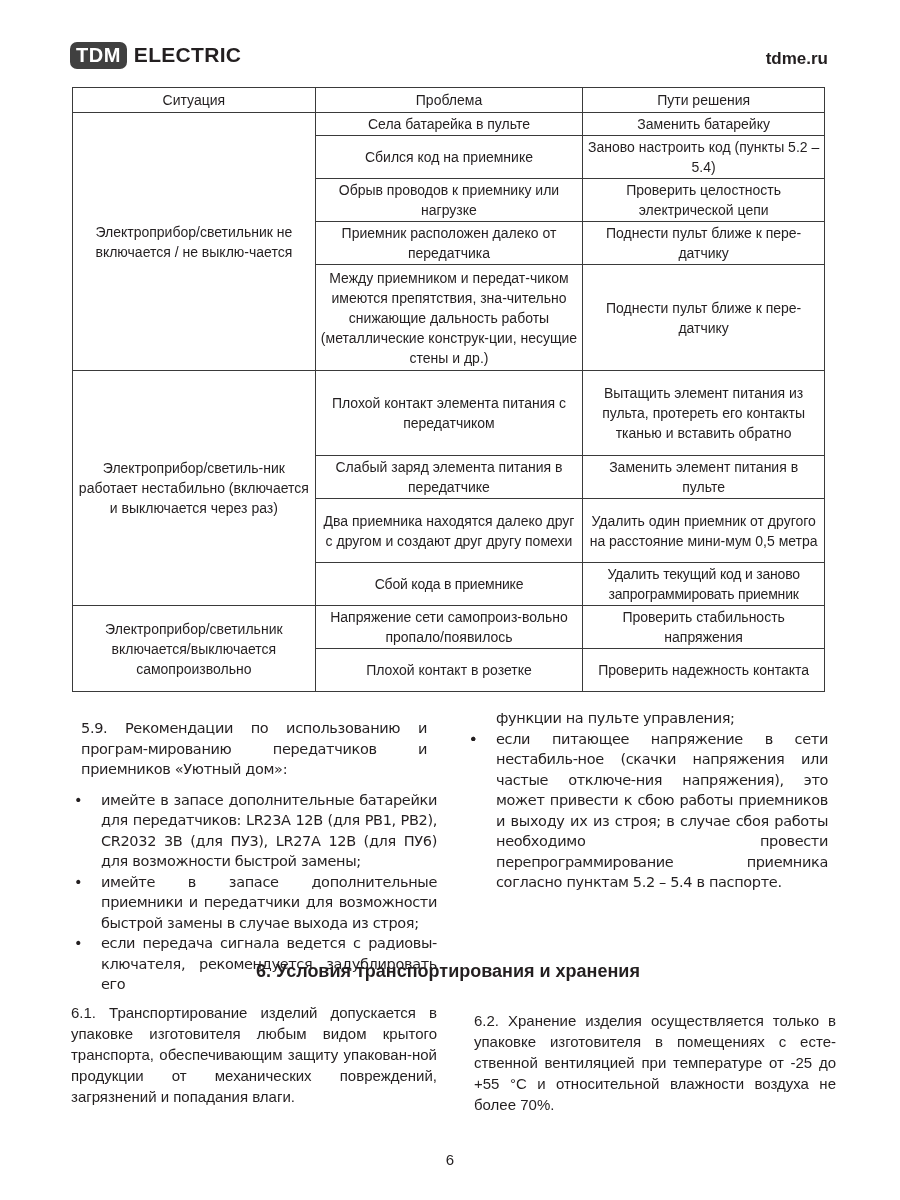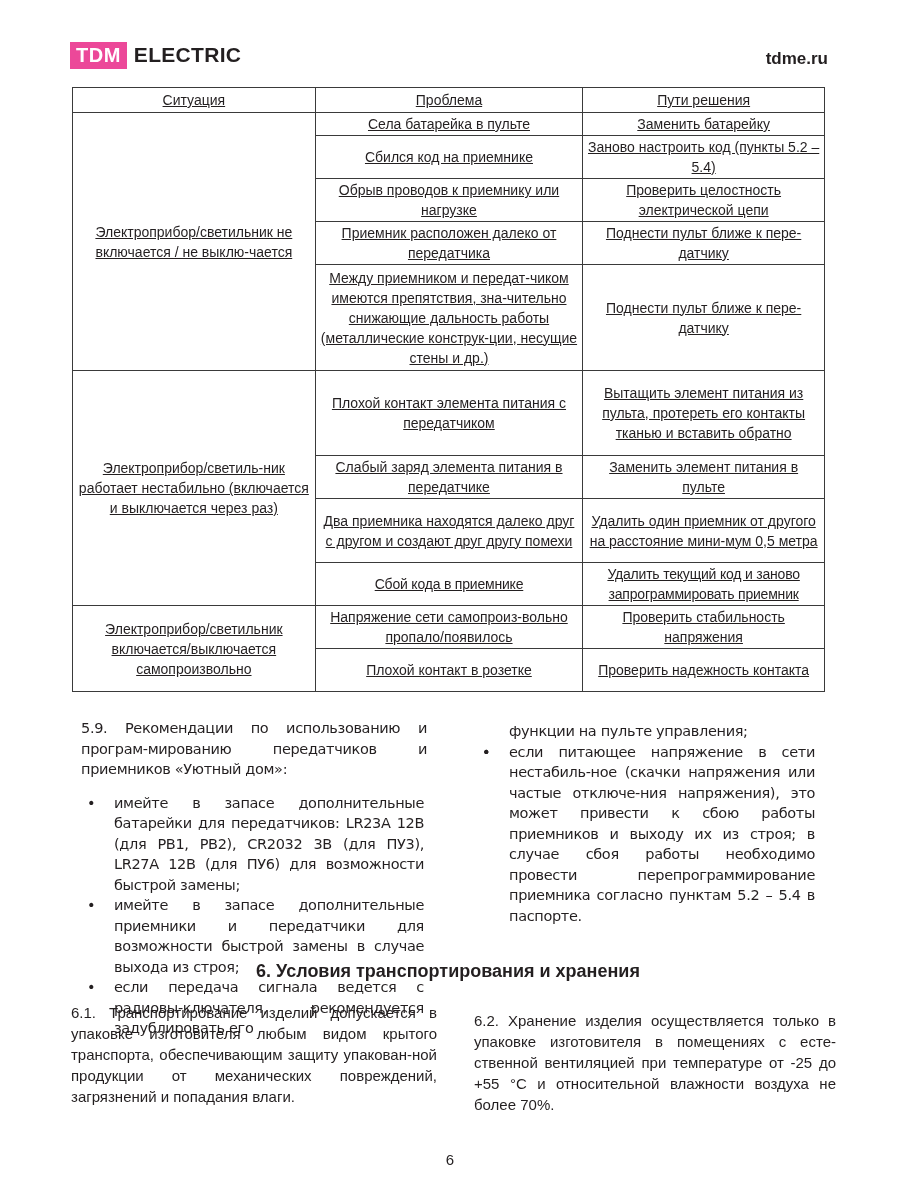--- a/index.html
+++ b/index.html
@@ -1,33 +1,33 @@
 <!DOCTYPE html>
 <html><head>
 <meta charset="utf-8">
 <style>
   html, body { margin: 0; padding: 0; background: #ffffff; }
   body { width: 900px; height: 1200px; position: relative; overflow: hidden; color: #231f20; font-family: "Liberation Sans", "DejaVu Sans", sans-serif; }
   .header { position: absolute; left: 70px; top: 41px; width: 756px; height: 30px; }
   .logo { position: absolute; left: 0; top: 0; height: 28px; display: flex; align-items: center; }
-  .logo-box { background: #ec4899; color: #fff; font-weight: bold; font-size: 20px; letter-spacing: 0.5px; padding: 1px 6px; line-height: 25px; font-family: "Liberation Sans", sans-serif; }
+  .logo-box { background: #404040; color: #fff; font-weight: bold; font-size: 20px; letter-spacing: 0.5px; padding: 1px 6px; line-height: 25px; font-family: "Liberation Sans", sans-serif; border-radius: 7px; }
   .logo-text { font-weight: bold; font-size: 21px; margin-left: 7px; letter-spacing: 0.3px; font-family: Liberation Sans, sans-serif; }
   .site { position: absolute; right: -2px; top: 8px; font-weight: bold; font-size: 17px; font-family: "Liberation Sans", sans-serif; }
 
   table.trouble { position: absolute; left: 72px; top: 87px; width: 753px; border-collapse: collapse; font-size: 14px; line-height: 20px; font-family: "Liberation Sans", "DejaVu Sans", sans-serif; }
-  table.trouble th, table.trouble td { border: 1.5px solid #3a3a3a; text-align: center; vertical-align: middle; padding: 0 4px; text-decoration: underline; }
+  table.trouble th, table.trouble td { border: 1.5px solid #3a3a3a; text-align: center; vertical-align: middle; padding: 0 4px; }
   table.trouble th { font-weight: normal; height: 24px; }
   table.trouble col.c1 { width: 243px; }
   table.trouble col.c2 { width: 268px; }
   table.trouble col.c3 { width: 242px; }
   .tight td { letter-spacing: -0.2px; }
 
   .col { position: absolute; font-size: 14.5px; line-height: 20.5px; text-align: justify; font-family: "DejaVu Sans", sans-serif; letter-spacing: -0.35px; }
   .col p { margin: 10px; }
-  .col ul { margin: 13px; padding: 0; list-style: none; }
+  .col ul { margin: 0; padding: 0; list-style: none; }
   .col li { position: relative; padding-left: 30px; }
   .col li .bullet { position: absolute; left: 3px; top: 0; }
   .left-col { left: 71px; top: 708px; width: 366px; }
   .right-col { left: 466px; top: 708px; width: 362px; }
 
   .section-title { position: absolute; left: 70px; top: 961px; width: 756px; text-align: center; font-size: 18px; font-weight: bold; font-family: "Liberation Sans", sans-serif; }
   .s6 { position: absolute; font-size: 15px; line-height: 21px; text-align: justify; font-family: "Liberation Sans", sans-serif; }
   .s6-left { left: 71px; top: 1002px; width: 366px; }
   .s6-right { left: 466px; top: 1002px; width: 362px; }
   .page-num { position: absolute; left: 0; width: 900px; top: 1151px; text-align: center; font-size: 15px; font-family: "Liberation Sans", sans-serif; }

